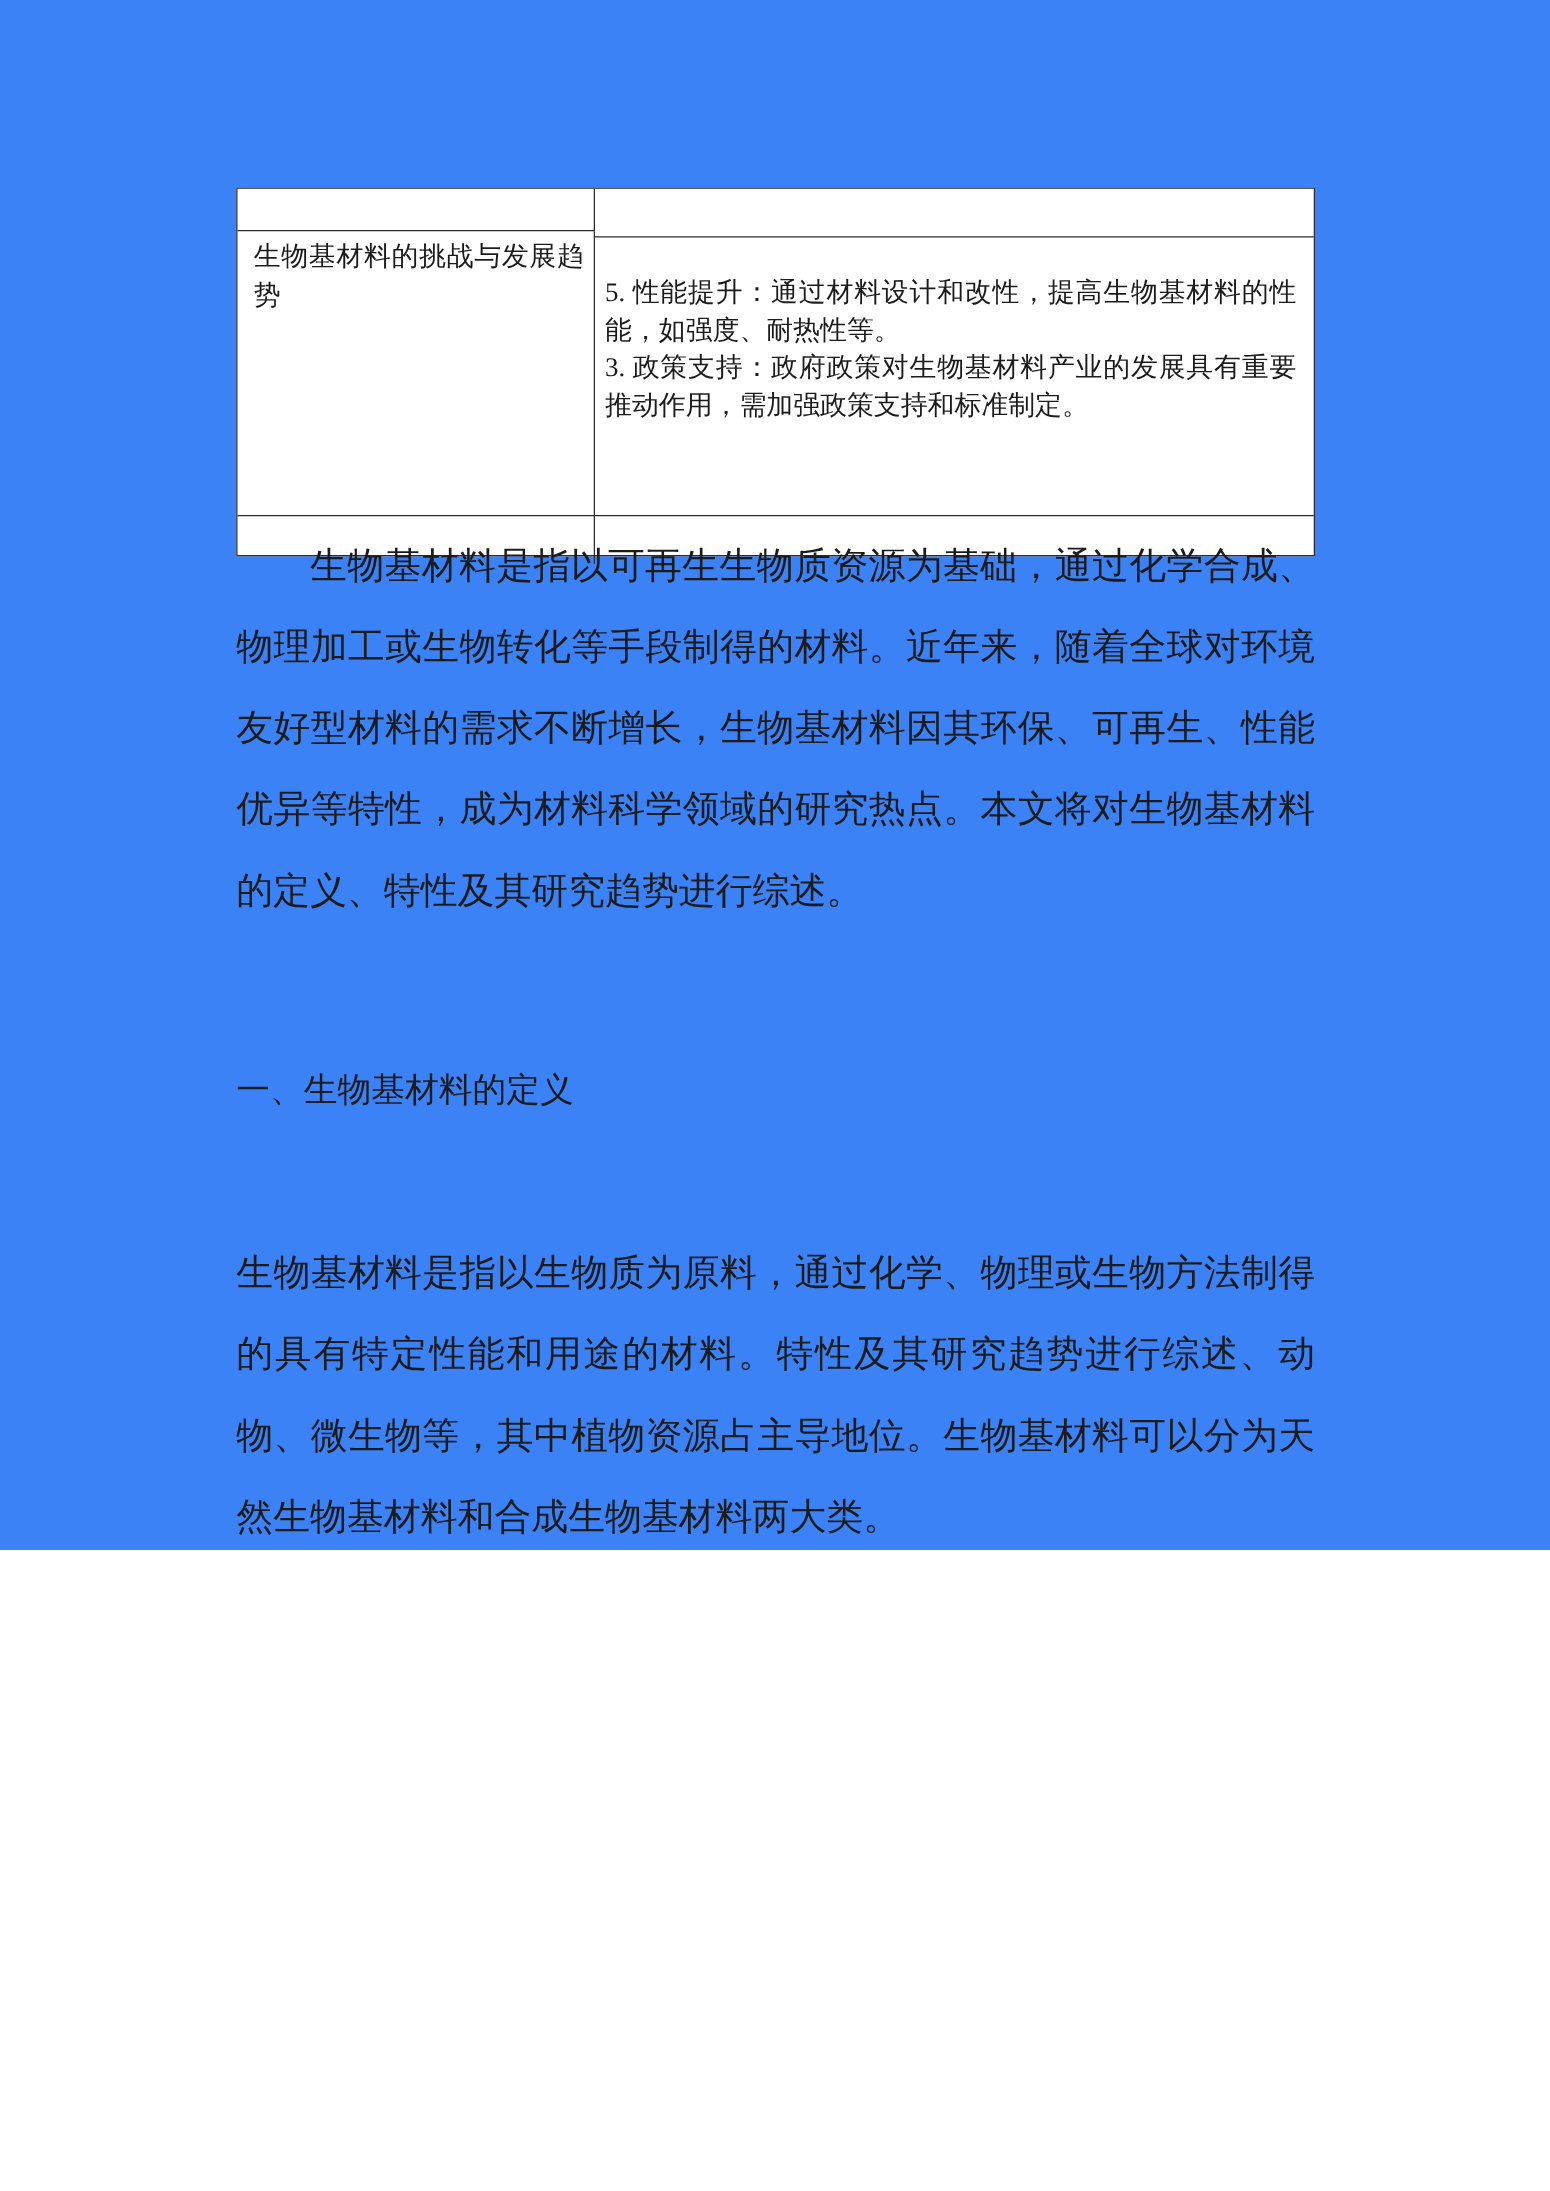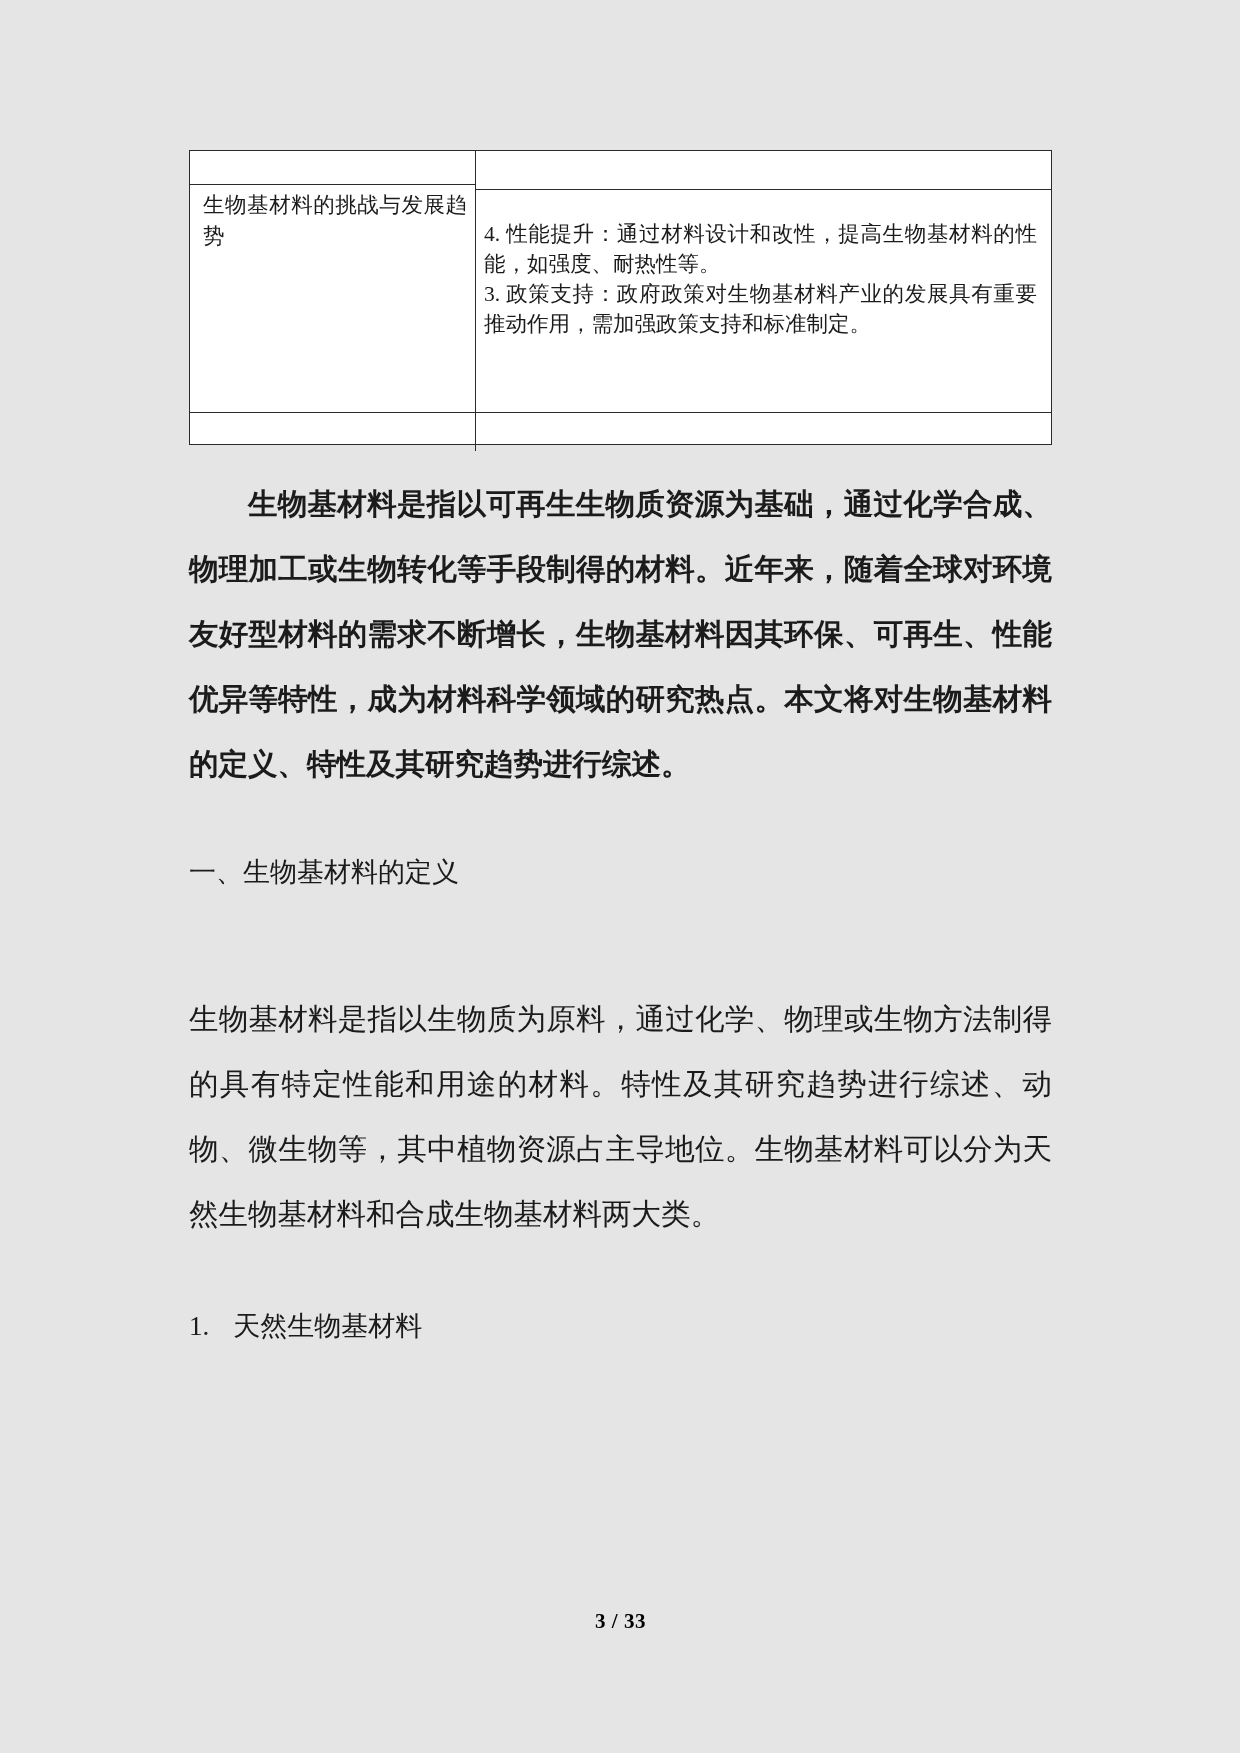--- a/index.html
+++ b/index.html
@@ -1,21 +1,21 @@
 <!DOCTYPE html>
 <html><head>
 <meta charset="utf-8">
 <style>
   * { margin: 0; padding: 0; box-sizing: border-box; }
   html, body { background: #ffffff; }
   .page {
     position: relative;
     width: 1240px;
-    height: 1753px;
-    background: #e5e5e5;
+    height: 1240px;
+    background: #3b82f6;
     color: #1b1b1b;
     font-family: "Liberation Serif", serif;
     overflow: hidden;
   }
 
   
   .topic-table {
     position: absolute;
     top: 150px;
     left: 189px;
@@ -91,29 +91,29 @@
 <body>
 
 <div class="page">
 
   <div class="topic-table">
     <div class="cell topic-cell"></div>
     <div class="cell points-cell last-col"></div>
 
     <div class="cell topic-cell">生物基材料的挑战与发展趋势</div>
     <div class="cell points-cell last-col">
-      <div class="point-item">4. 性能提升：通过材料设计和改性，提高生物基材料的性能，如强度、耐热性等。</div>
+      <div class="point-item">5. 性能提升：通过材料设计和改性，提高生物基材料的性能，如强度、耐热性等。</div>
       <div class="point-item">3. 政策支持：政府政策对生物基材料产业的发展具有重要推动作用，需加强政策支持和标准制定。</div>
     </div>
 
     <div class="cell topic-cell last-row"></div>
     <div class="cell points-cell last-col last-row"></div>
   </div>
 
-  <div class="body-text indent-first" style="top:472px;font-weight:bold;">生物基材料是指以可再生生物质资源为基础，通过化学合成、物理加工或生物转化等手段制得的材料。近年来，随着全球对环境友好型材料的需求不断增长，生物基材料因其环保、可再生、性能优异等特性，成为材料科学领域的研究热点。本文将对生物基材料的定义、特性及其研究趋势进行综述。</div>
+  <div class="body-text indent-first" style="top:421px;">生物基材料是指以可再生生物质资源为基础，通过化学合成、物理加工或生物转化等手段制得的材料。近年来，随着全球对环境友好型材料的需求不断增长，生物基材料因其环保、可再生、性能优异等特性，成为材料科学领域的研究热点。本文将对生物基材料的定义、特性及其研究趋势进行综述。</div>
 
   <div class="heading-line" style="top:840px;">一、生物基材料的定义</div>
 
   <div class="body-text" style="top:987px;">生物基材料是指以生物质为原料，通过化学、物理或生物方法制得的具有特定性能和用途的材料。特性及其研究趋势进行综述、动物、微生物等，其中植物资源占主导地位。生物基材料可以分为天然生物基材料和合成生物基材料两大类。</div>
 
   <div class="heading-line" style="top:1294px;">
     <span class="heading-num">1.</span><span>天然生物基材料</span>
   </div>
 
 

